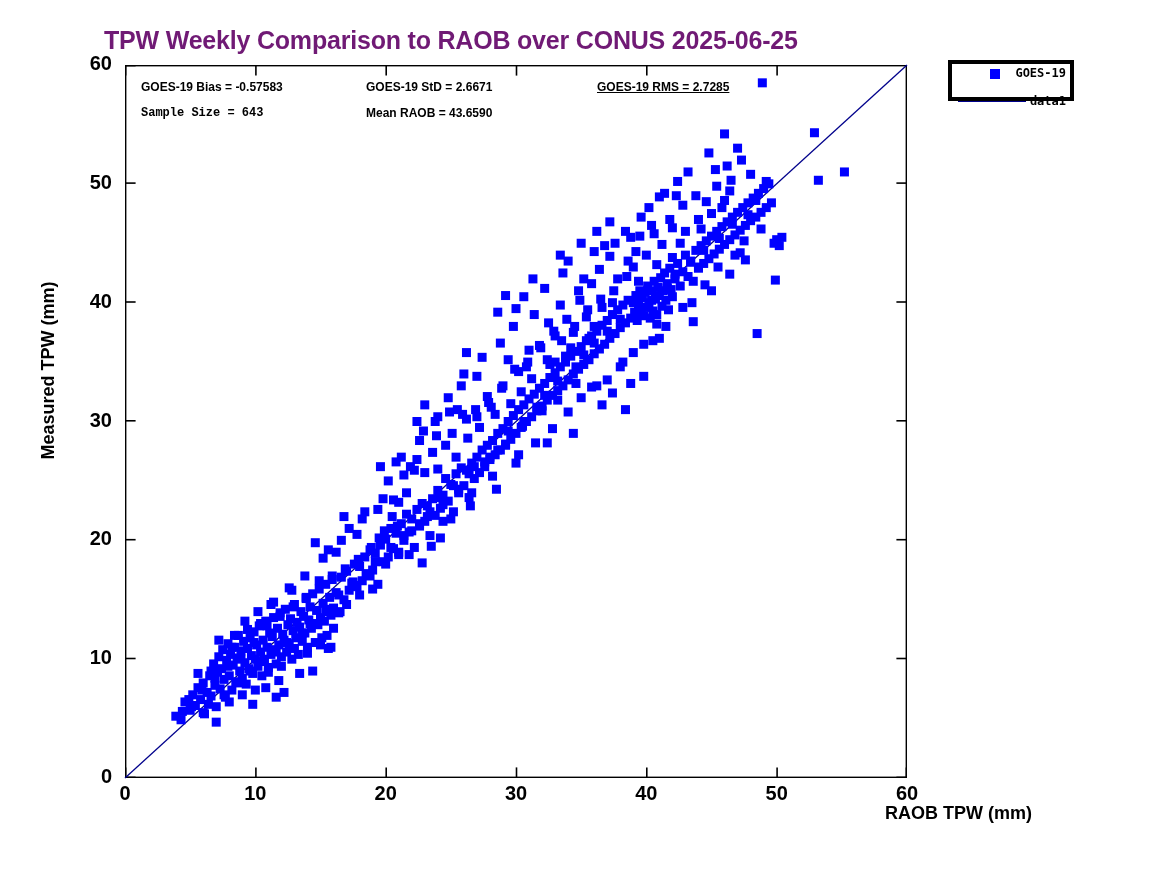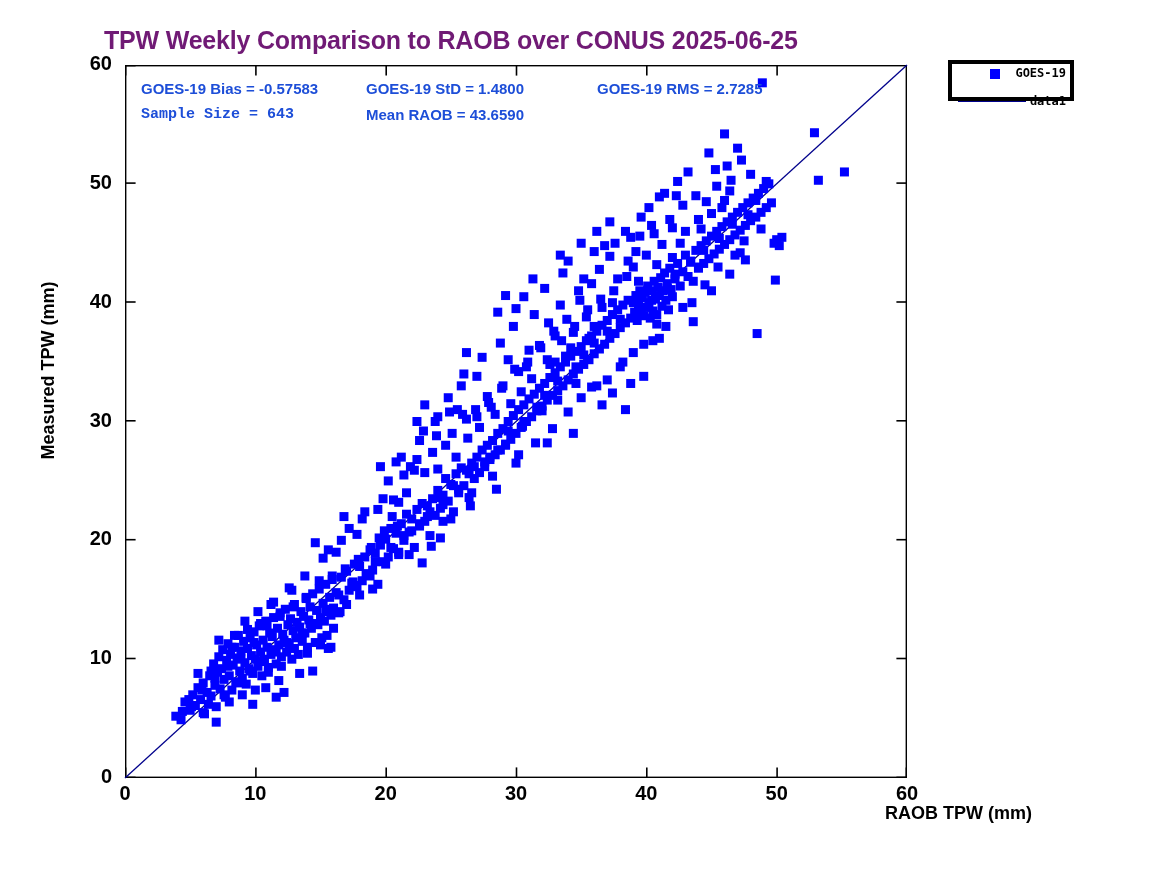--- a/index.html
+++ b/index.html
@@ -48,23 +48,23 @@
   }
   #points-svg, #line-svg {
     position: absolute;
     left: 0; top: 0;
     width: 782px;
     height: 713px;
     overflow: visible;
   }
   .annot {
     position: absolute;
-    font-size: 15px;
+    font-size: 12px;
     font-weight: bold;
-    color: #1d4ed8;
+    color: #000000;
     white-space: nowrap;
   }
   .ytick-label {
     position: absolute;
     text-align: right;
     font-size: 20px;
     font-weight: bold;
     color: #000000;
     width: 60px;
   }
@@ -808,22 +808,22 @@
           <rect x="615.89" y="190.39" width="9" height="9" fill="#0000FF"></rect>
           <rect x="514.23" y="306.84" width="9" height="9" fill="#0000FF"></rect>
           <rect x="501.19" y="313.97" width="9" height="9" fill="#0000FF"></rect>
           <rect x="482.95" y="323.48" width="9" height="9" fill="#0000FF"></rect>
         </g>
     </svg>
 
   </div>
 
   <div class="annot" style="left:141px; top:80px;">GOES-19 Bias = -0.57583</div>
-  <div class="annot" style="left:366px; top:80px;">GOES-19 StD = 1.4800</div>
-  <div class="annot" style="left:597px; top:80px;">GOES-19 RMS = 2.7285</div>
+  <div class="annot" style="left:366px; top:80px;">GOES-19 StD = 2.6671</div>
+  <div class="annot" style="left:597px; top:80px;text-decoration:underline;">GOES-19 RMS = 2.7285</div>
   <div class="annot" style="left:141px; top:106px;font-family:Liberation Mono, monospace;">Sample Size = 643</div>
   <div class="annot" style="left:366px; top:106px;">Mean RAOB = 43.6590</div>
 
   <div id="ytick-labels">
       <div class="ytick-label" style="left: 52px; top: 765px;">0</div>
       <div class="ytick-label" style="left: 52px; top: 646.167px;">10</div>
       <div class="ytick-label" style="left: 52px; top: 527.333px;">20</div>
       <div class="ytick-label" style="left: 52px; top: 408.5px;">30</div>
       <div class="ytick-label" style="left: 52px; top: 289.667px;">40</div>
       <div class="ytick-label" style="left: 52px; top: 170.833px;">50</div>

